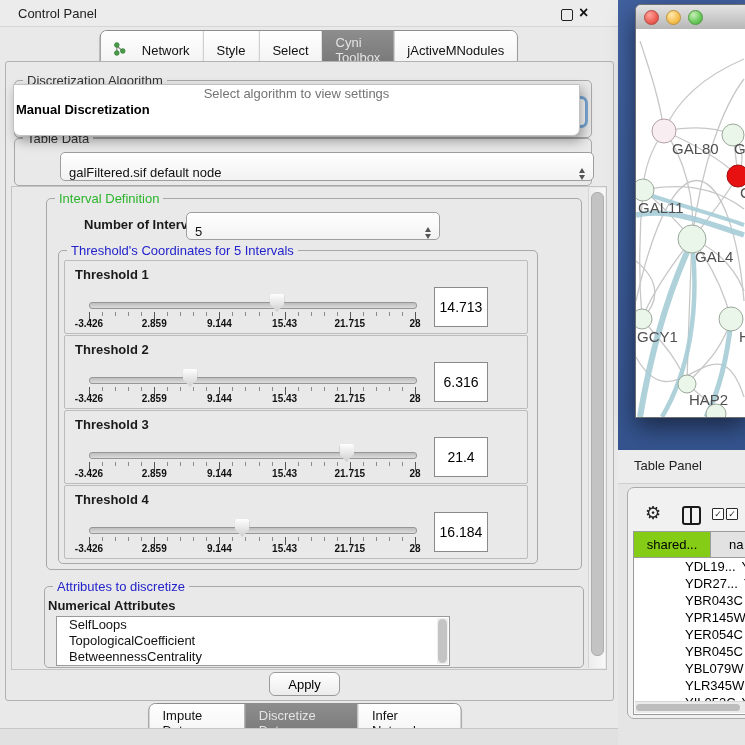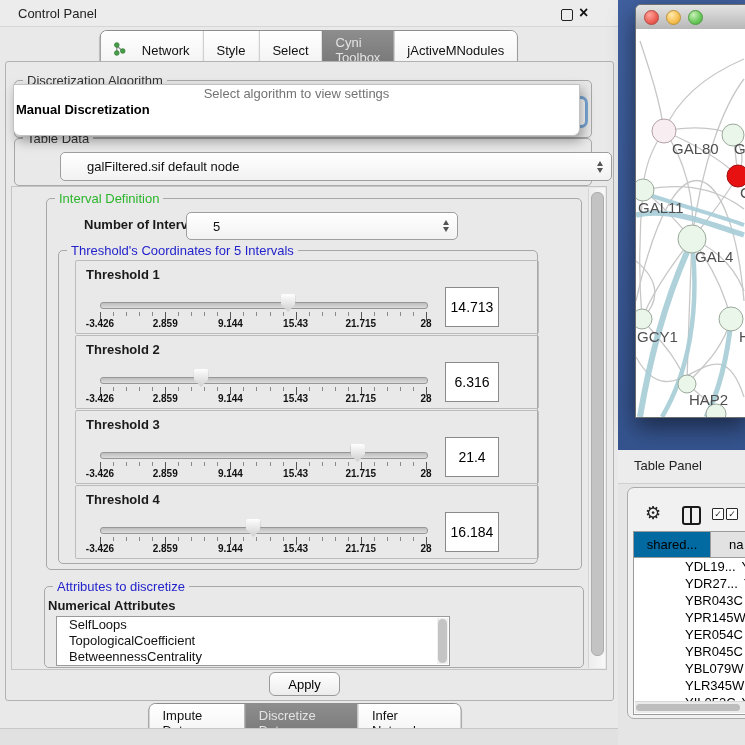--- a/index.html
+++ b/index.html
@@ -26,35 +26,35 @@
   #panelA{left:5px;top:61px;width:607px;height:638px;border:1px solid #b2b2b2;border-radius:3px;background:#e9e9e9;}
   #panelB{left:11px;top:186px;width:594px;height:482px;border:1px solid #c4c4c4;background:#e9e9e9;}
   .grp{border:1px solid #a8a8a8;border-radius:5px;}
   .grp-lab{position:absolute;top:-8px;left:8px;background:#e9e9e9;padding:0 4px;font-size:13px;white-space:nowrap;}
   .lab-green{color:#2cb52c;}
   .lab-blue{color:#2323cc;}
   .lab-dark{color:#333;}
 
   
   .combo{background:linear-gradient(#ffffff,#f2f2f2);border:1px solid #9e9e9e;border-radius:5px;
-         display:flex;align-items:center;padding-left:26px;font-size:13px;color:#111;}
+         display:flex;align-items:flex-end;padding-left:8px;font-size:13px;color:#111;}
   .stepper{margin-left:auto;margin-right:8px;display:flex;flex-direction:column;gap:2px;}
   .tri-up{width:0;height:0;border-left:3.5px solid transparent;border-right:3.5px solid transparent;border-bottom:5px solid #555;}
   .tri-down{width:0;height:0;border-left:3.5px solid transparent;border-right:3.5px solid transparent;border-top:5px solid #555;}
 
   
   #algo-combo{left:22px;top:96px;width:560px;height:26px;border:3px solid #79a9d8;border-radius:7px;background:#fff;z-index:2;}
   #popup{left:13px;top:84px;width:565px;height:50px;background:#fff;border:1px solid #c2c2c2;
          border-radius:0 0 7px 7px;box-shadow:3px 5px 12px rgba(0,0,0,.35);z-index:5;}
   #popup .ph{text-align:center;color:#737373;height:16px;line-height:16px;margin-top:1px;}
   #popup .opt{padding-left:2px;height:16px;line-height:16px;color:#000;}
   #popup .opt.b{font-weight:bold;}
 
   
-  .thr{position:absolute;width:462px;height:72px;border:1px solid #bcbcbc;border-radius:2px;margin-left:11px;}
+  .thr{position:absolute;width:462px;height:72px;border:1px solid #bcbcbc;border-radius:2px;}
   .thr-lab{position:absolute;left:10px;top:6px;font-weight:bold;font-size:13px;}
   .slidezone{position:absolute;left:24px;top:0;width:326px;height:72px;}
   .track{position:absolute;left:0;top:41px;width:326px;height:5px;border:1px solid #979797;border-radius:3px;
          background:linear-gradient(#bdbdbd,#dcdcdc);}
   .ticks-minor{position:absolute;left:0;top:51px;width:327px;height:4px;
          background:repeating-linear-gradient(to right,#8a8a8a 0 1px,transparent 1px 13.04px);}
   .ticks-major{position:absolute;left:0;top:51px;width:327px;height:8px;
          background:repeating-linear-gradient(to right,#555 0 1px,transparent 1px 65.2px);}
   .thumb{position:absolute;top:33px;width:15px;height:18px;transform:translateX(-50%);
          background:linear-gradient(#fefefe,#cfcfcf);
@@ -99,21 +99,21 @@
   #tp-title{left:634px;top:458px;font-size:13px;color:#222;}
   #tp-panel{left:627px;top:487px;width:130px;height:230px;background:#f1f1f1;border:1px solid #ababab;border-radius:7px;}
   #gear{left:645px;top:502px;font-size:18px;color:#222;}
   #colicon{left:682px;top:506px;width:15px;height:15px;border:2px solid #1a1a1a;border-radius:3px;}
   #colicon div{position:absolute;left:6px;top:0;width:2px;height:15px;background:#1a1a1a;}
   .cb{width:10px;height:10px;border:1.5px solid #2a2a2a;border-radius:1px;font-size:9px;line-height:10px;
       text-align:center;color:#2a2a2a;background:#fff;}
   #cb1{left:712px;top:508px;} #cb2{left:726px;top:508px;}
   #tbl{left:633px;top:531px;width:119px;height:182px;border:1px solid #9b9b9b;background:#fff;overflow:hidden;}
   #tbl-head{position:absolute;left:0;top:0;right:0;height:25px;display:flex;border-bottom:1px solid #9b9b9b;}
-  .hc1{width:76px;background:#0369a1;border-right:1px solid #9b9b9b;display:flex;align-items:center;justify-content:center;font-size:13px;color:#000;}
+  .hc1{width:76px;background:#84cc16;border-right:1px solid #9b9b9b;display:flex;align-items:center;justify-content:center;font-size:13px;color:#000;}
   .hc2{flex:1;background:#e2e2e2;display:flex;align-items:center;padding-left:18px;font-size:13px;color:#000;}
   #tbl-rows{position:absolute;left:0;top:26px;right:0;height:145px;overflow:hidden;}
   .trow{display:flex;height:17px;line-height:17px;font-size:13px;color:#000;}
   .tc1{width:76px;padding-left:16px;white-space:nowrap;margin-left:35px;}
   .tc2{padding-left:6px;white-space:nowrap;}
   #hscroll{position:absolute;left:1px;bottom:1px;right:1px;height:11px;background:#ebebeb;border-top:1px solid #d7d7d7;}
   #hthumb{position:absolute;left:1px;top:2px;width:104px;height:7px;background:#bdbdbd;border-radius:4px;}
 </style>
 </head>
 <body>

